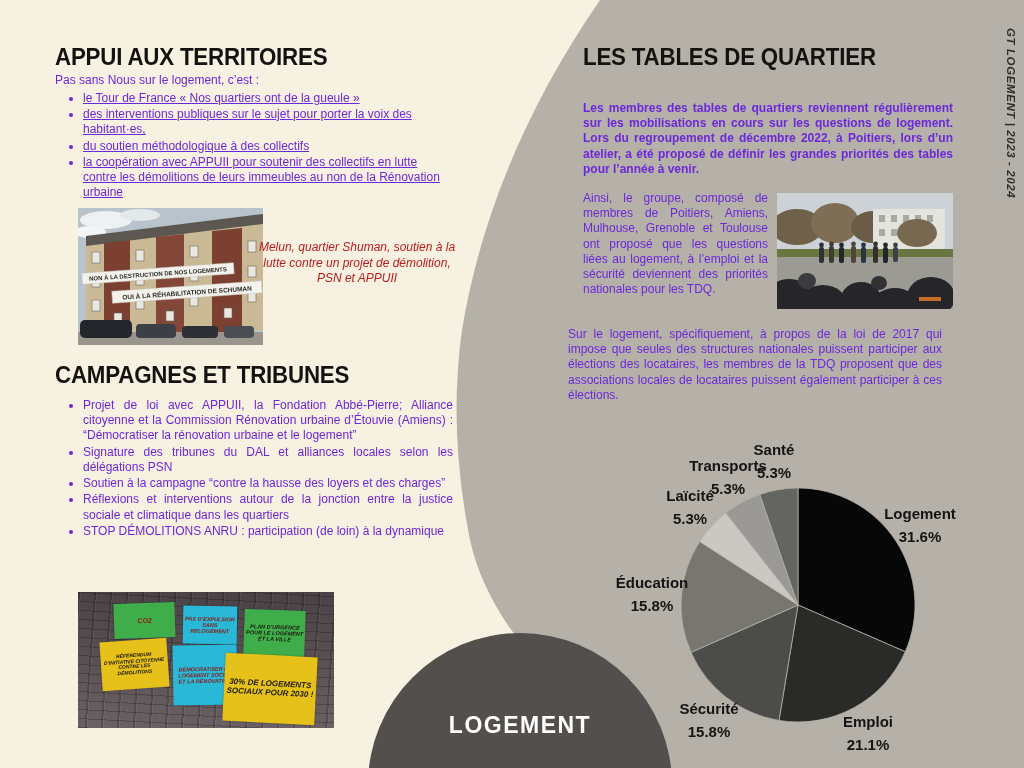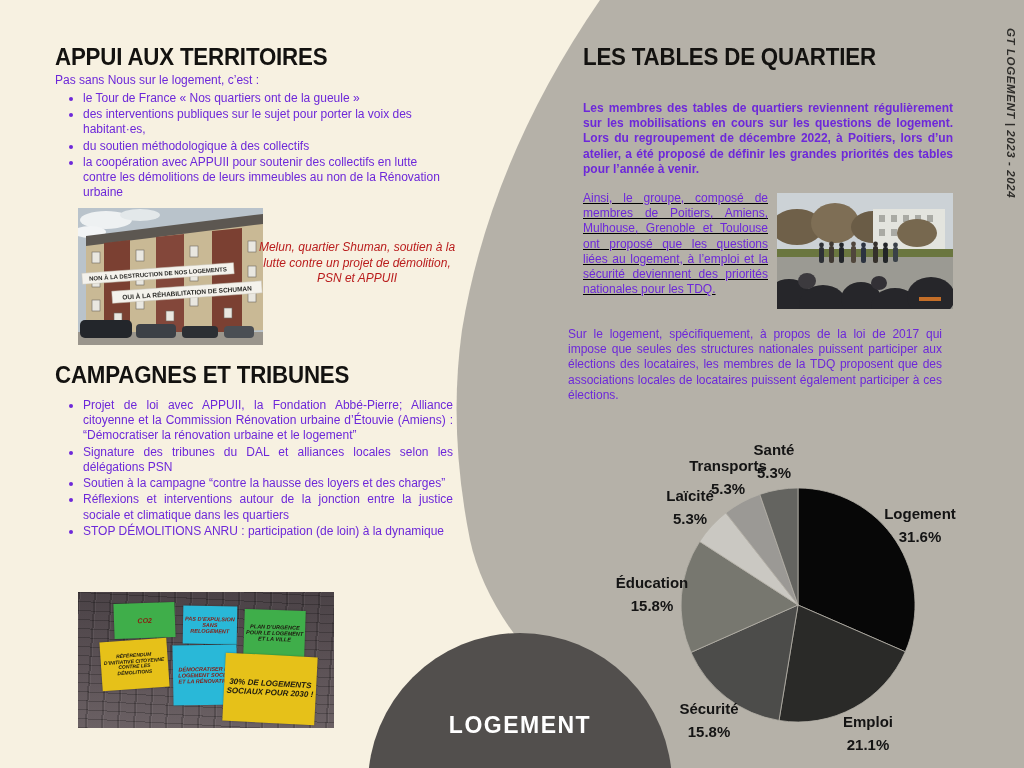--- a/index.html
+++ b/index.html
@@ -48,37 +48,37 @@
   .pie-label { position: absolute; transform: translate(-50%,-50%); text-align: center;
     font-size: 15px; font-weight: bold; color: #141414; line-height: 1.5; white-space: nowrap; }
 
   
   #logement-circle { position: absolute; left: 368px; top: 633px; width: 304px; height: 304px;
     border-radius: 50%; background: #524f4d; z-index: 3; }
   #logement-label { position: absolute; top: 79px; left: 0; width: 100%; text-align: center;
     color: #ffffff; font-size: 23px; font-weight: bold; letter-spacing: 1.5px; }
 
   
-  #para1-wrap { width: 370px; text-decoration: underline; }
+  #para1-wrap { width: 370px; }
   #photo-group { float: right; width: 176px; height: 116px; margin: 2px 0 4px 9px; }
 </style>
 </head>
 <body>
 
 <div id="page">
 
   <svg id="blob-svg" width="1024" height="768" viewBox="0 0 1024 768" aria-hidden="true">
     <path d="M 600 0 Q 490 160 462 330 Q 448 430 470 540 Q 495 655 660 768 L 1024 768 L 1024 0 Z" fill="#b5b1a8"></path>
   </svg>
 
   <div class="side-tag">GT LOGEMENT | 2023 - 2024</div>
 
   <div class="abs section-title" style="left:55px; top:44px;">APPUI AUX TERRITOIRES</div>
   <div class="abs body-text" style="left:55px; top:73px; width:420px;">Pas sans Nous sur le logement, c’est :</div>
-  <ul class="abs bullets" style="left:55px; top:91px;">
+  <ul class="abs bullets" style="left:55px; top:91px;text-decoration:underline;">
       <li>le Tour de France « Nos quartiers ont de la gueule »</li>
       <li>des interventions publiques sur le sujet pour porter la voix des habitant·es,</li>
       <li>du soutien méthodologique à des collectifs</li>
       <li>la coopération avec APPUII pour soutenir des collectifs en lutte contre les démolitions de leurs immeubles au non de la Rénovation urbaine</li>
     </ul>
 
   <svg class="abs" style="left:78px; top:208px;" width="185" height="137" viewBox="0 0 185 137">
     <rect x="0" y="0" width="185" height="137" fill="#b9c3cb"></rect>
     <ellipse cx="28" cy="12" rx="26" ry="9" fill="#eef1f2"></ellipse>
     <ellipse cx="62" cy="7" rx="20" ry="6" fill="#e3e8ea"></ellipse>

